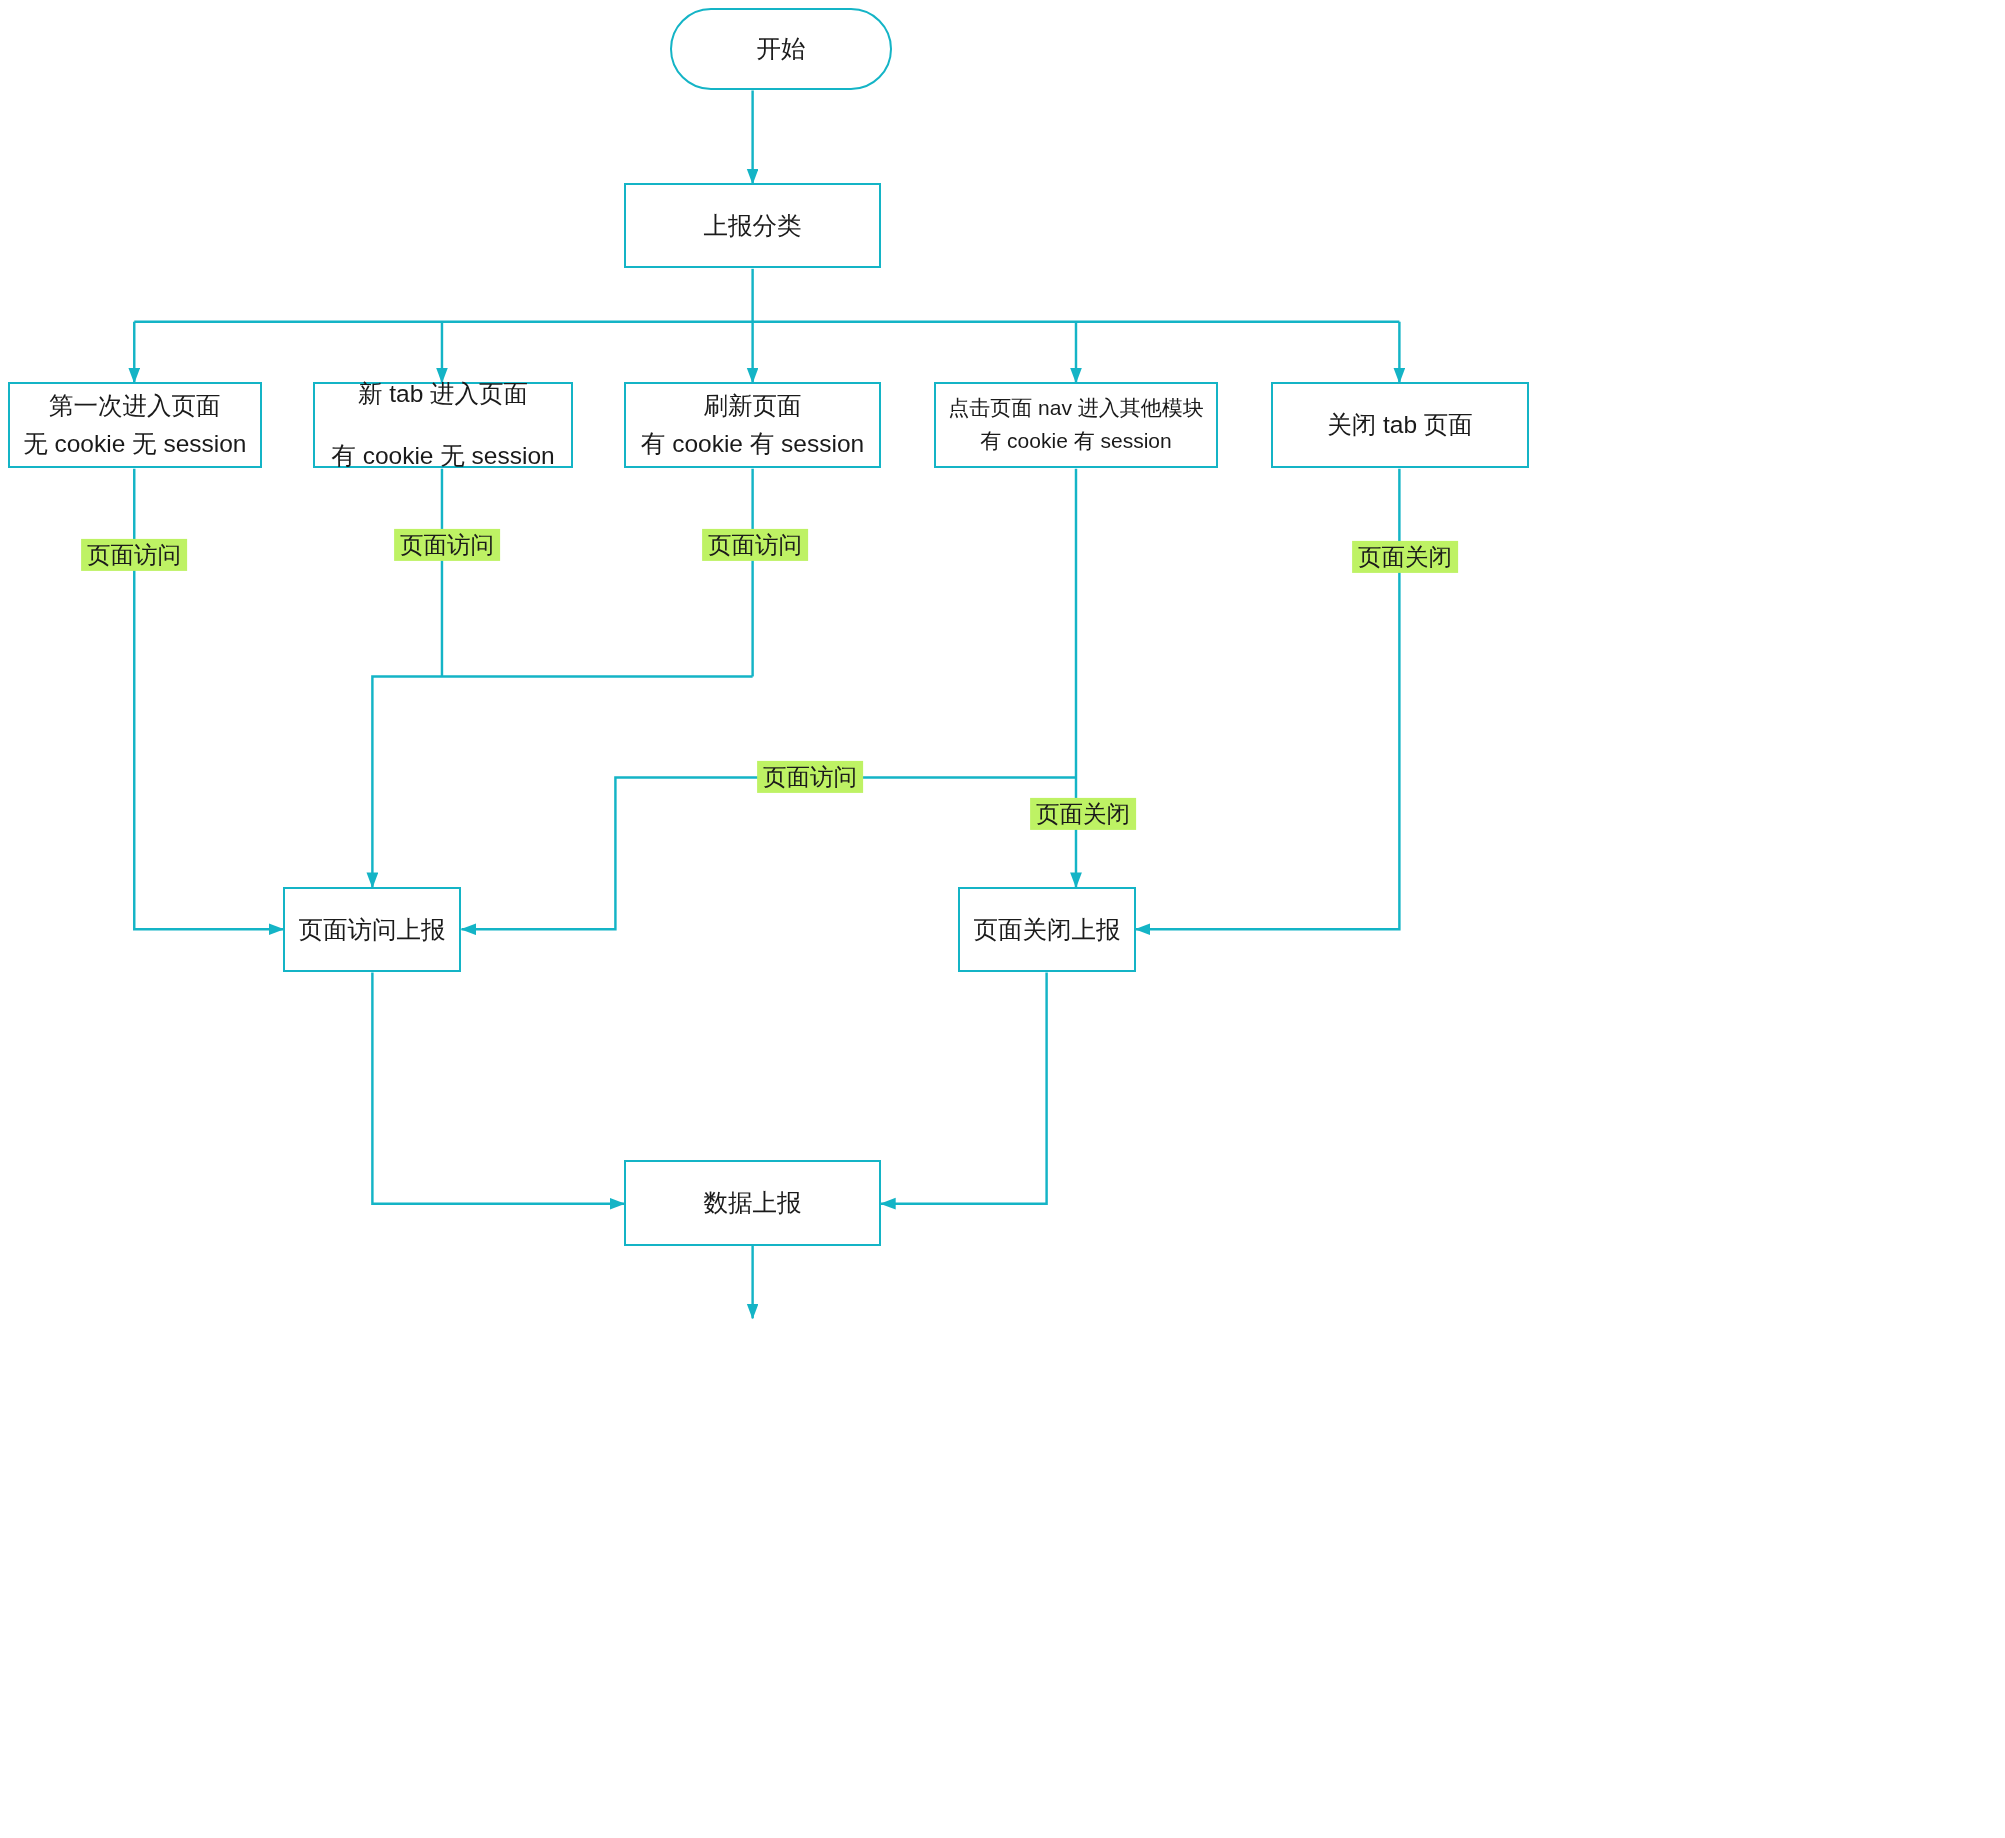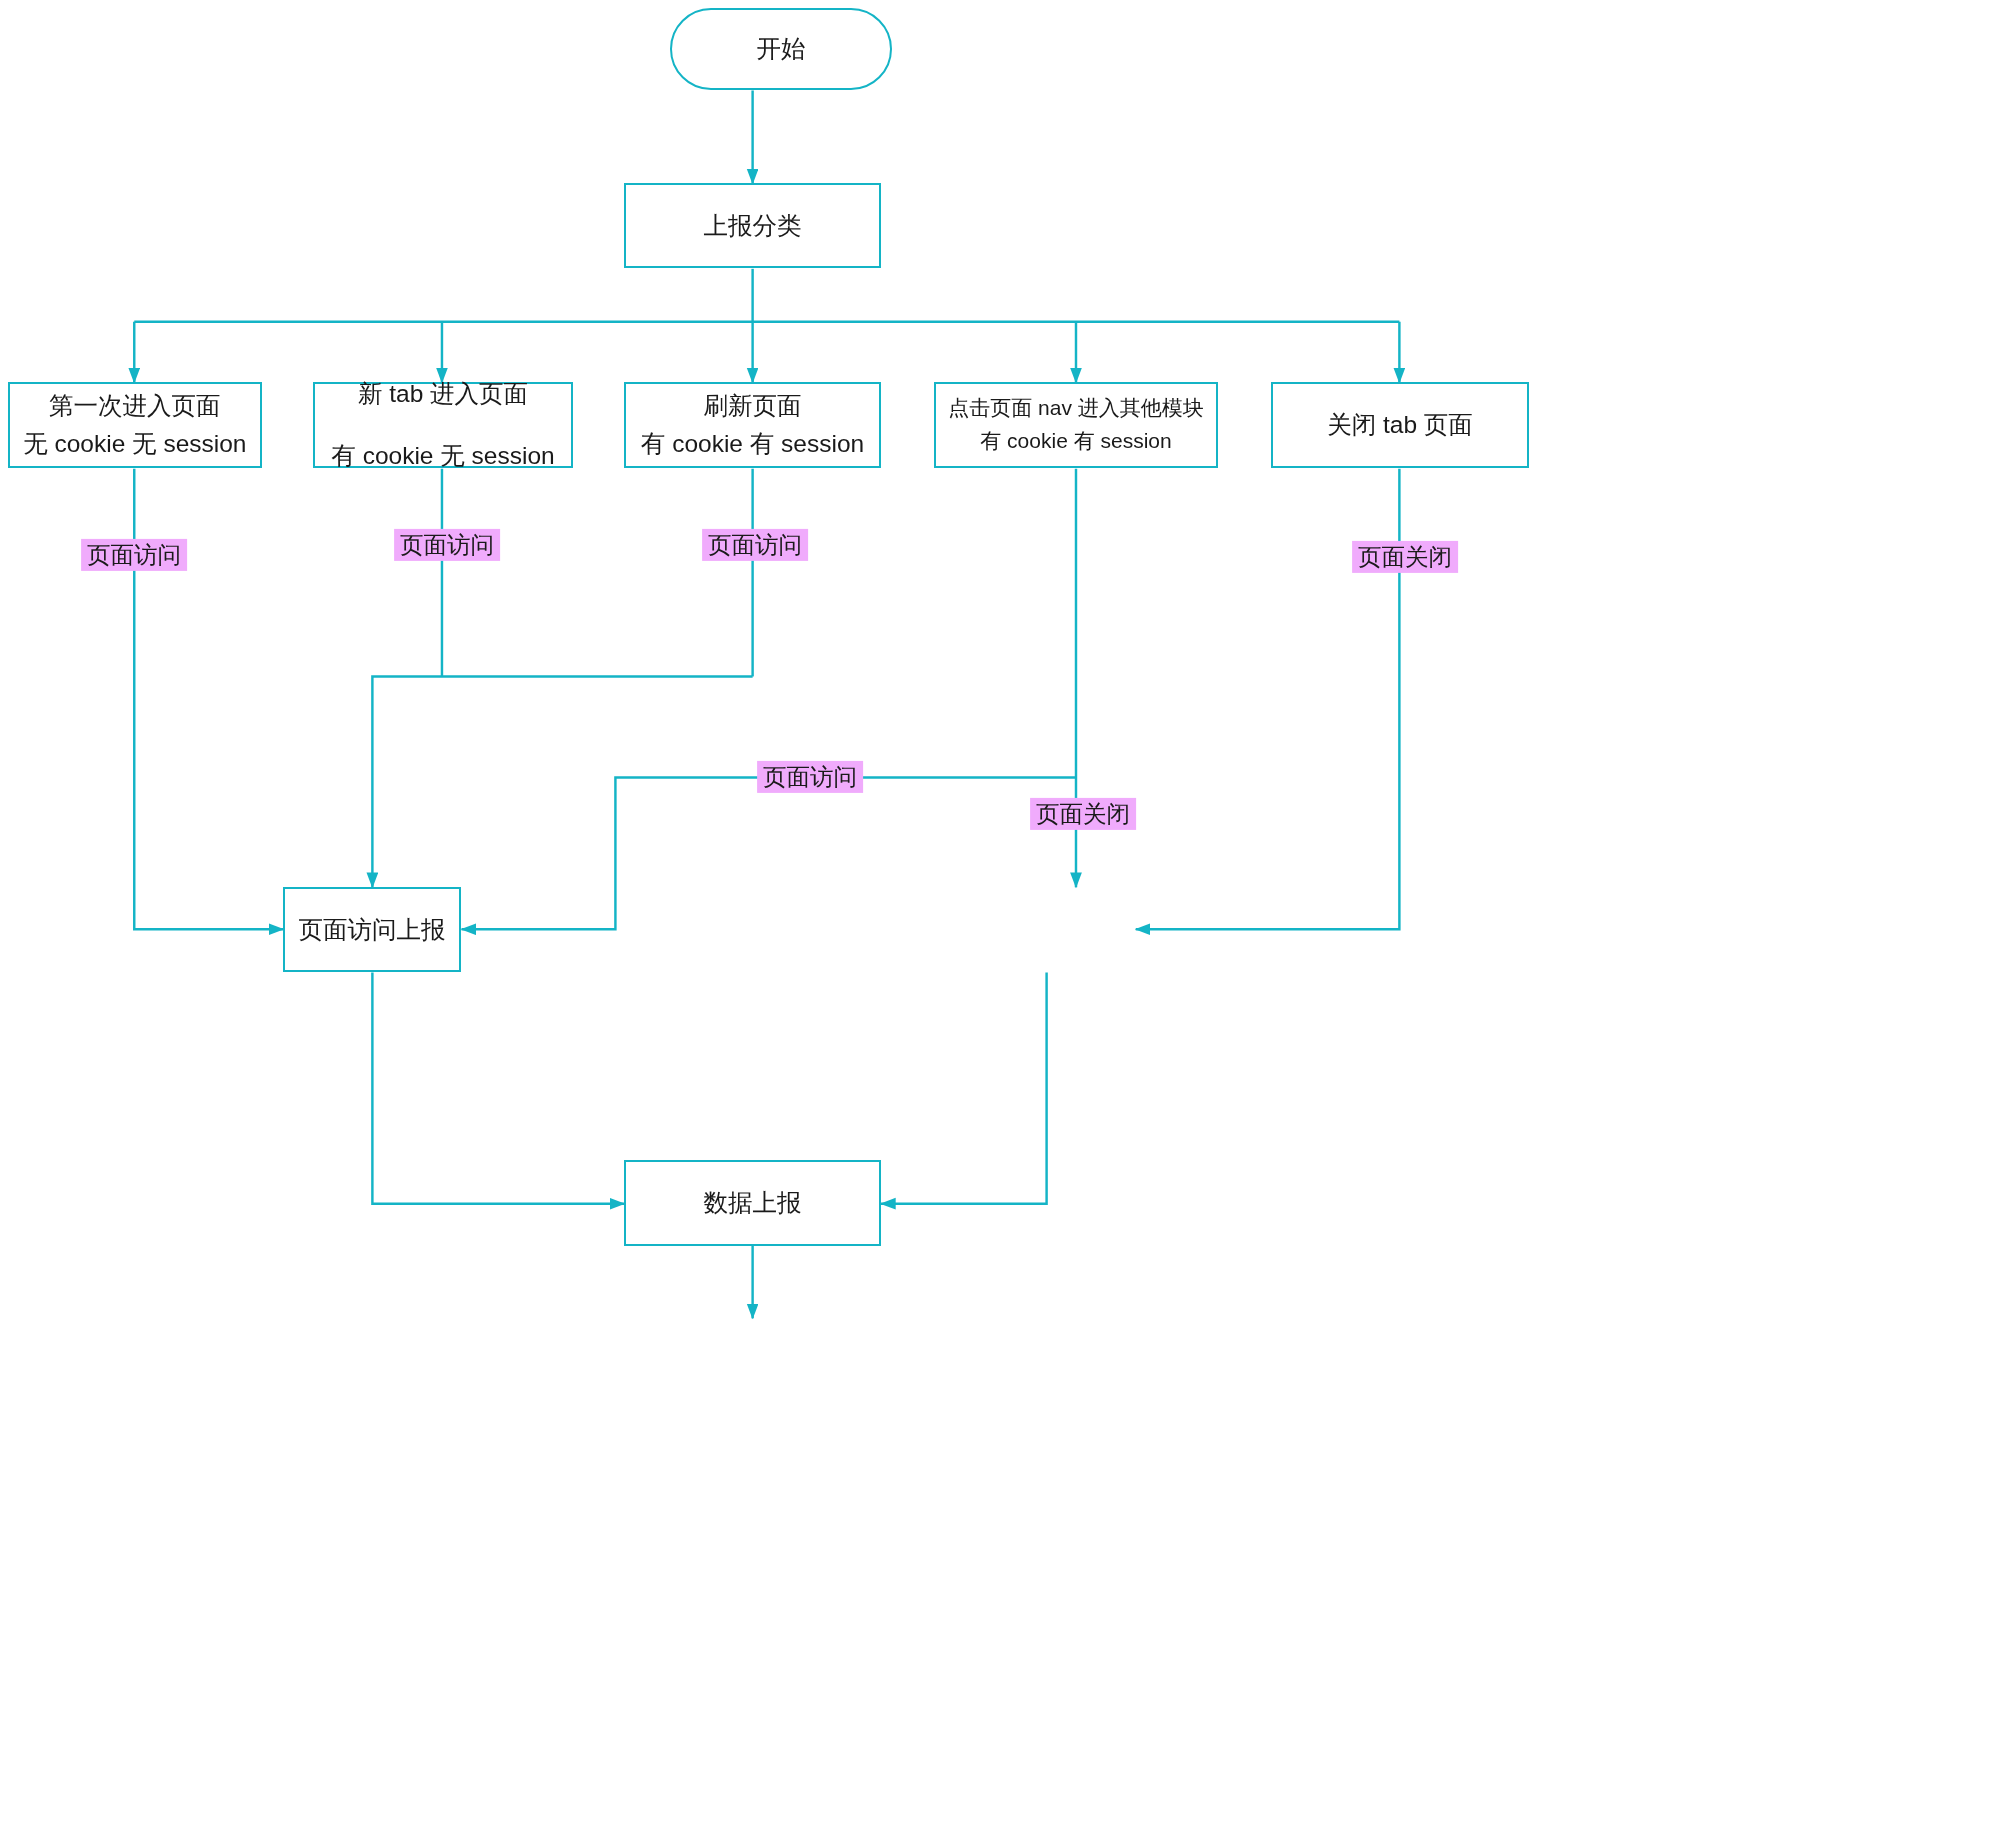--- a/index.html
+++ b/index.html
@@ -47,21 +47,21 @@
   }
   .node.terminal {
     border-radius: 45px;
   }
   .node span:empty {
     display: none;
   }
   .edge-label {
     position: absolute;
     transform: translate(-50%, -50%);
-    background: #f0abfc;
+    background: #bef264;
     color: #1a1a1a;
     font-size: 23.5px;
     line-height: 1.2;
     padding: 2px 5.9px;
     white-space: nowrap;
   }
 </style>
 </head>
 <body>
 
@@ -132,20 +132,23 @@
 
   <div class="node" style="left:1271px; top:382px; width:258px; height:86px;">
     <span>关闭 tab 页面</span>
 
   </div>
 
   <div class="node" style="left:283px; top:887px; width:178px; height:85px;">
     <span>页面访问上报</span>
   </div>
 
+  <div class="node" style="left:958px; top:887px; width:178px; height:85px;">
+    <span>页面关闭上报</span>
+  </div>
 
   <div class="node" style="left:624px; top:1160px; width:257px; height:86px;">
     <span>数据上报</span>
   </div>
 
 
   <div class="edge-label" style="left:134px; top:555px;">页面访问</div>
 
   <div class="edge-label" style="left:447px; top:545px;">页面访问</div>
 

